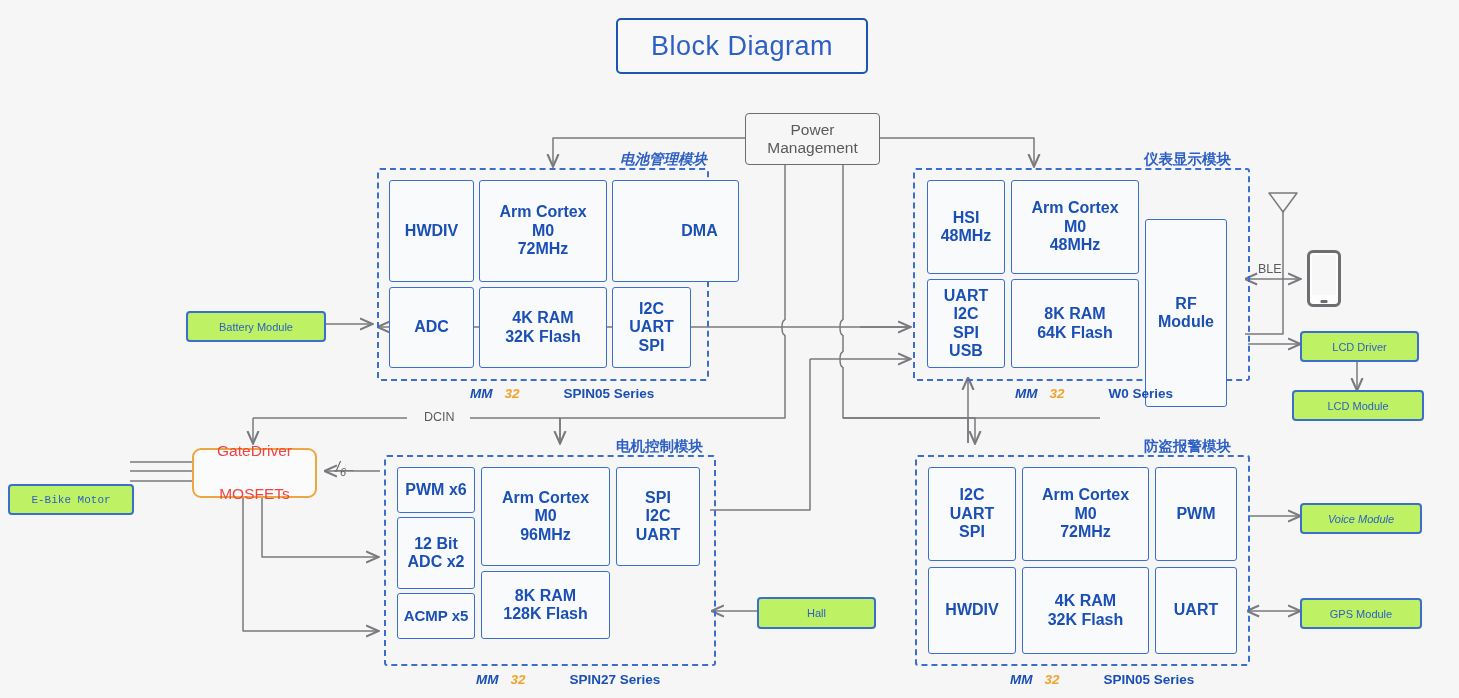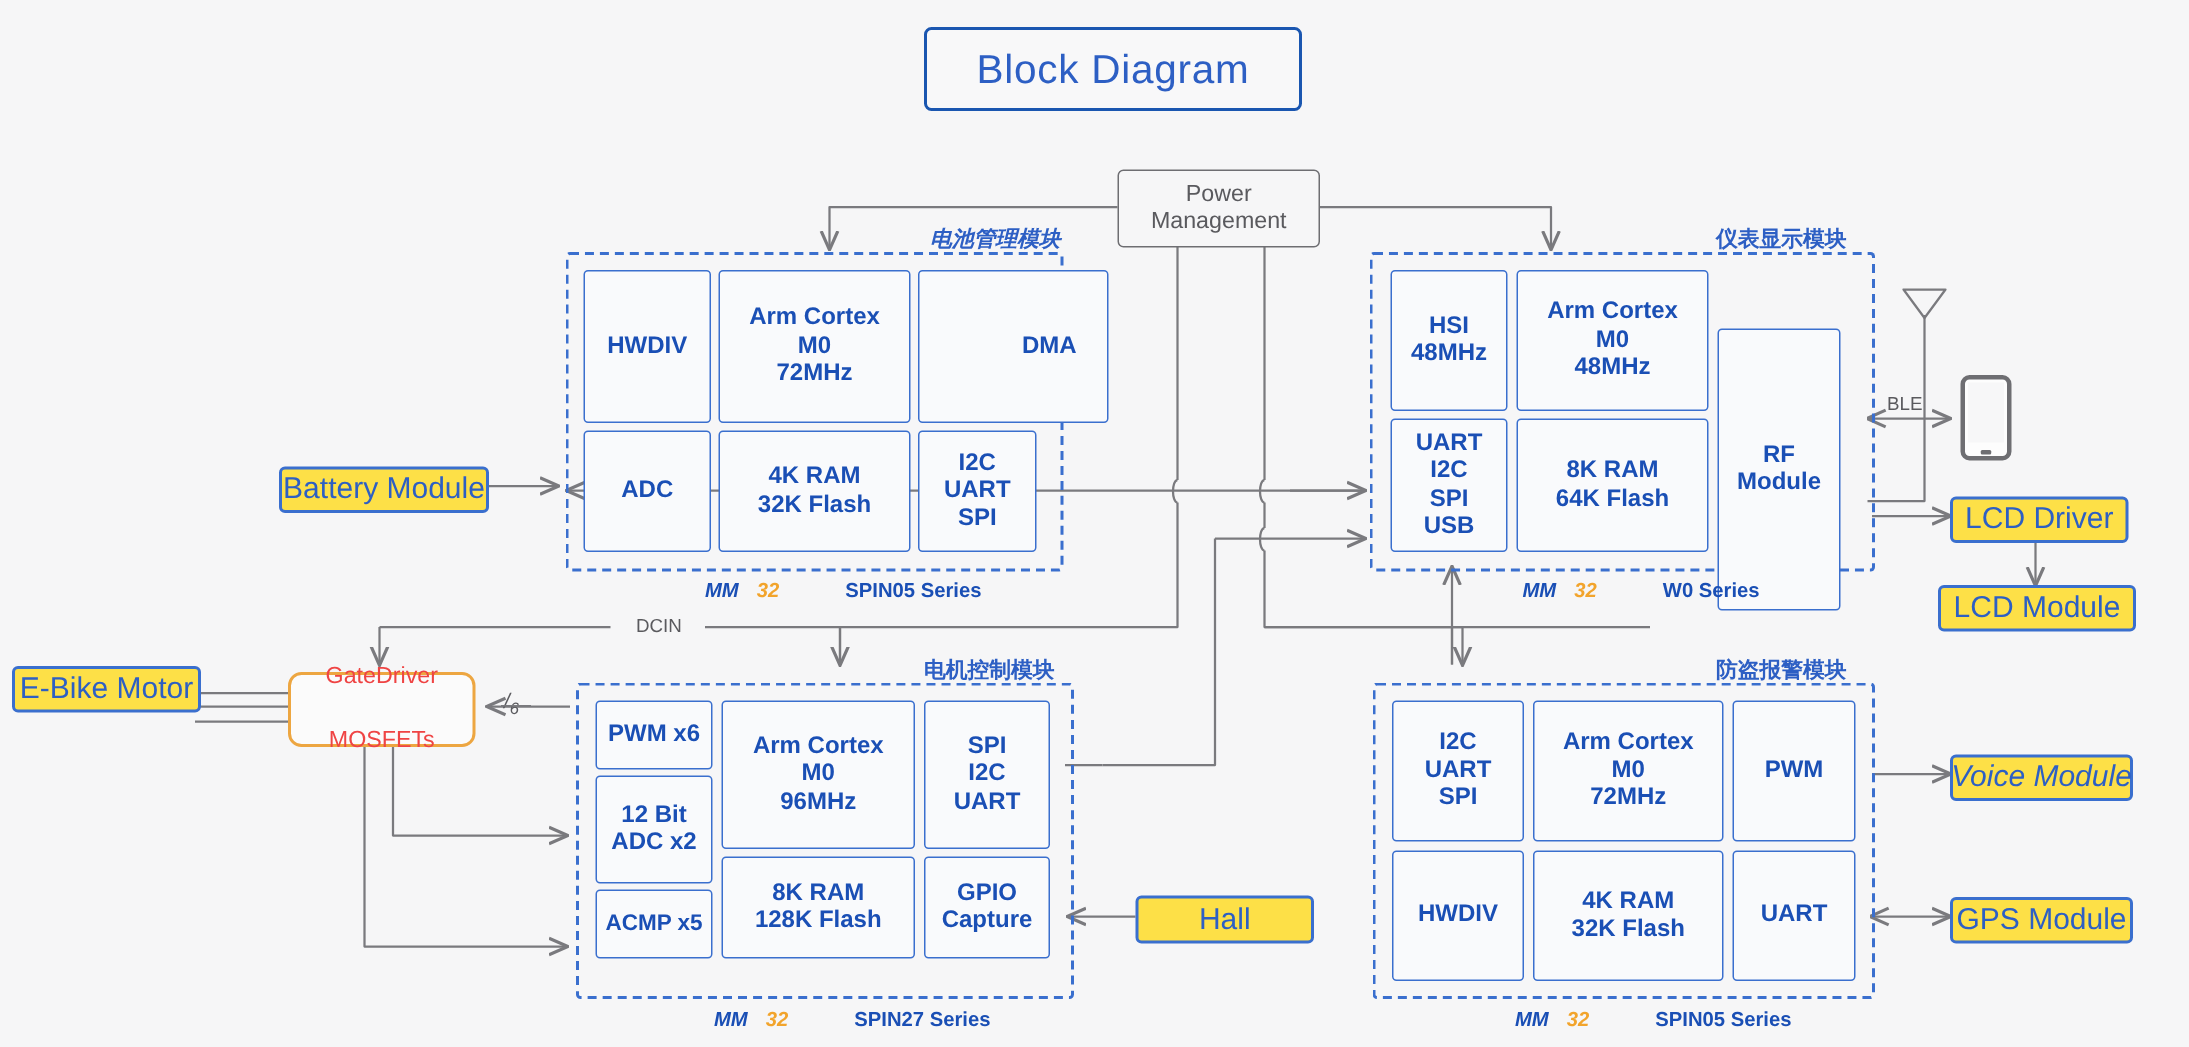--- a/index.html
+++ b/index.html
@@ -16,23 +16,23 @@
   
   .title-box{
     position:absolute;left:616px;top:18px;width:248px;height:52px;
     border:2.5px solid #1a56b0;border-radius:5px;background:#f8f8f9;
     display:flex;align-items:center;justify-content:center;
     color:#2d5fc4;font-size:27px;letter-spacing:.5px;
   }
 
   
   .periph{
-    position:absolute;border:2px solid #3a6fce;border-radius:4px;background:#fde047;
+    position:absolute;border:2px solid #3a6fce;border-radius:4px;background:#bef264;
     display:flex;align-items:center;justify-content:center;
-    color:#2d5fc4;font-size:20px;white-space:nowrap;
+    color:#2d5fc4;font-size:11px;white-space:nowrap;
   }
 
   
   .greybox{
     position:absolute;border:1.6px solid #6e6e72;border-radius:4px;background:#f6f6f7;
     display:flex;align-items:center;justify-content:center;text-align:center;
     color:#5a5a5e;font-size:15.5px;line-height:1.18;
   }
 
   
@@ -167,21 +167,21 @@
 
   <div class="greybox" style="left:745px;top:113px;width:133px;height:50px;flex-direction:column;">
     <span>Power</span>
     <span>Management</span>
   </div>
 
   <div class="periph" style="left:186px;top:311px;width:136px;height:27px;">
     <span>Battery Module</span>
   </div>
 
-  <div class="periph" style="left:8px;top:444px;width:122px;height:27px;">
+  <div class="periph" style="left:8px;top:484px;width:122px;height:27px;font-family:Liberation Mono, monospace;">
     <span>E-Bike Motor</span>
   </div>
 
   <div class="gatedriver" style="left:192px;top:448px;width:121px;height:46px;">
     <span>GateDriver</span>
     <span>MOSFETs</span>
   </div>
 
   <div class="periph" style="left:757px;top:597px;width:115px;height:28px;">
     <span>Hall</span>
@@ -275,23 +275,20 @@
     </div>
     <div class="cell" style="left:95px;top:10px;width:127px;height:97px;">
       <span>Arm Cortex<br>M0<br>96MHz</span>
     </div>
     <div class="cell" style="left:95px;top:114px;width:127px;height:66px;">
       <span>8K RAM<br>128K Flash</span>
     </div>
     <div class="cell" style="left:230px;top:10px;width:82px;height:97px;">
       <span>SPI<br>I2C<br>UART</span>
     </div>
-    <div class="cell" style="left:230px;top:114px;width:82px;height:66px;">
-      <span>GPIO<br>Capture</span>
-    </div>
   </div>
   <div class="mod-series" style="left:476px;top:672px;">
     <span>MM</span><span class="n">32</span><span class="rest">SPIN27 Series</span>
   </div>
 
   <div class="mod-cn" style="left:1144px;top:437px;">防盗报警模块</div>
   <div class="module" style="left:915px;top:455px;width:331px;height:207px;">
     <div class="cell" style="left:11px;top:10px;width:86px;height:92px;">
       <span>I2C<br>UART<br>SPI</span>
     </div>

